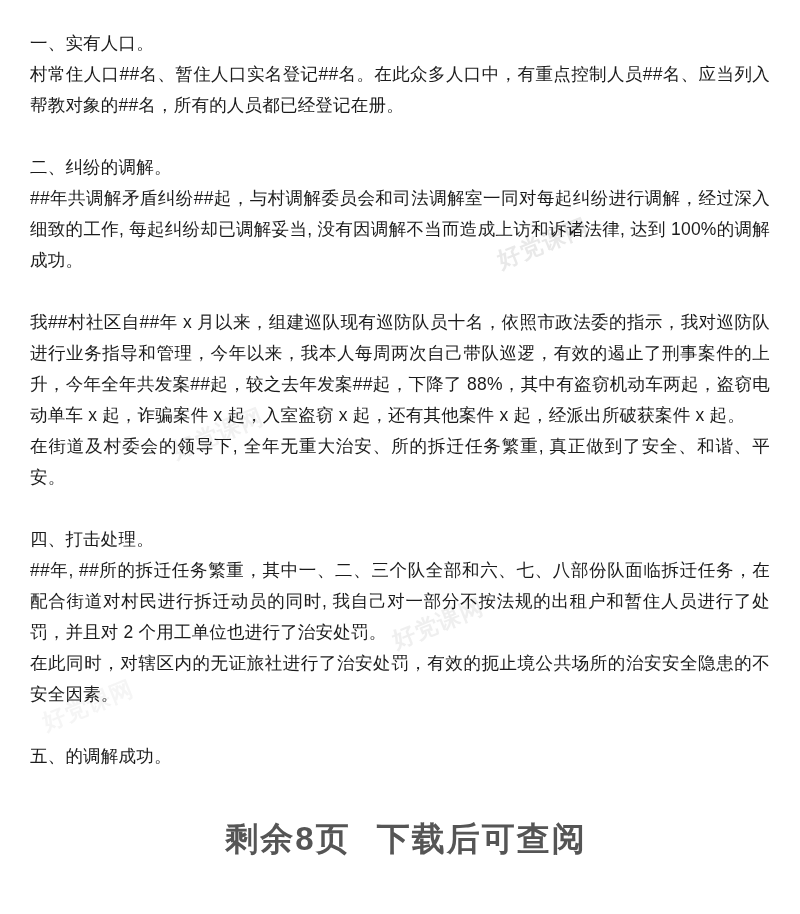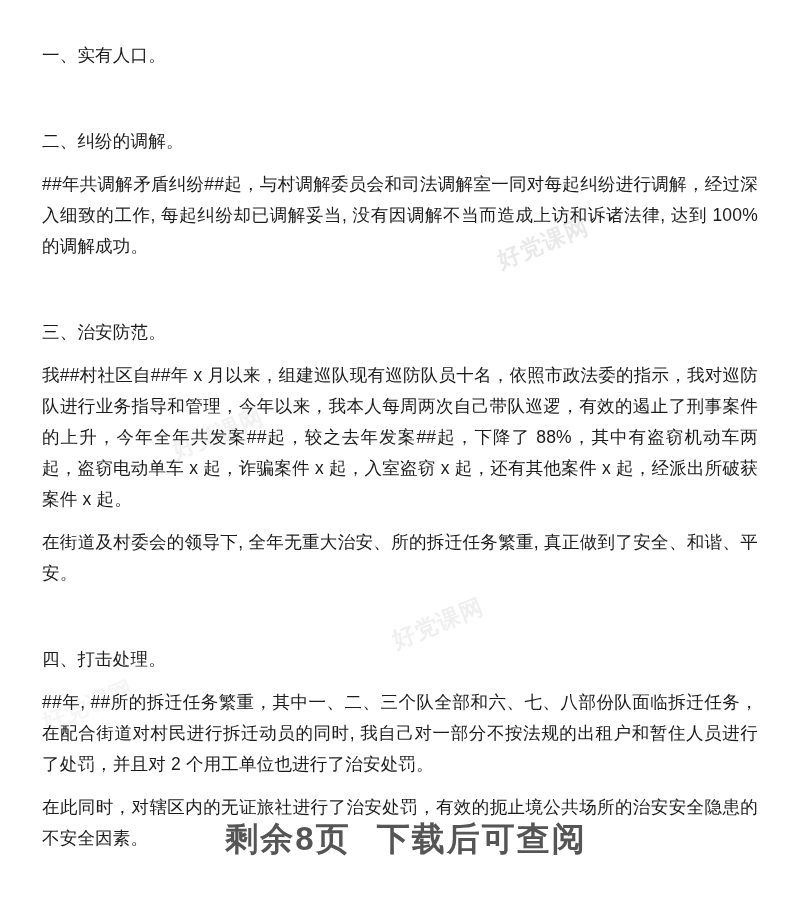--- a/index.html
+++ b/index.html
@@ -27,21 +27,21 @@
   .doc-body {
     position: relative;
     z-index: 2;
     font-size: 17.5px;
     line-height: 31px;
     color: #1b1b1b;
     letter-spacing: 0.2px;
   }
 
   .para {
-    margin: 12px;
+    margin: 0;
     white-space: pre-wrap;
     word-break: break-all;
     text-align: justify;
   }
 
   .spacer {
     height: 31px;
   }
 
   
@@ -93,27 +93,27 @@
 
   <div id="watermarks">
     <div class="wm wm-a">好党课网</div>
     <div class="wm wm-b">好党课网</div>
     <div class="wm wm-c">好党课网</div>
     <div class="wm wm-d">好党课网</div>
   </div>
 
   <div class="doc-body">
     <p class="para">一、实有人口。</p>
+    <p class="para">村常住人口##名、暂住人口实名登记##名。在此众多人口中，有重点控制人员##名、应当列入帮教对象的##名，所有的人员都已经登记在册。</p>
     <div class="spacer"></div>
 
     <p class="para">二、纠纷的调解。</p>
     <p class="para">##年共调解矛盾纠纷##起，与村调解委员会和司法调解室一同对每起纠纷进行调解，经过深入细致的工作, 每起纠纷却已调解妥当, 没有因调解不当而造成上访和诉诸法律, 达到 100%的调解成功。</p>
     <div class="spacer"></div>
 
-    <p class="para">三、治安防范。</p>
     <p class="para">我##村社区自##年 x 月以来，组建巡队现有巡防队员十名，依照市政法委的指示，我对巡防队进行业务指导和管理，今年以来，我本人每周两次自己带队巡逻，有效的遏止了刑事案件的上升，今年全年共发案##起，较之去年发案##起，下降了 88%，其中有盗窃机动车两起，盗窃电动单车 x 起，诈骗案件 x 起，入室盗窃 x 起，还有其他案件 x 起，经派出所破获案件 x 起。</p>
     <p class="para">在街道及村委会的领导下, 全年无重大治安、所的拆迁任务繁重, 真正做到了安全、和谐、平安。</p>
     <div class="spacer"></div>
 
     <p class="para">四、打击处理。</p>
     <p class="para">##年, ##所的拆迁任务繁重，其中一、二、三个队全部和六、七、八部份队面临拆迁任务，在配合街道对村民进行拆迁动员的同时, 我自己对一部分不按法规的出租户和暂住人员进行了处罚，并且对 2 个用工单位也进行了治安处罚。</p>
     <p class="para">在此同时，对辖区内的无证旅社进行了治安处罚，有效的扼止境公共场所的治安安全隐患的不安全因素。</p>
     <div class="spacer"></div>
 
     <p class="para">五、的调解成功。</p>

